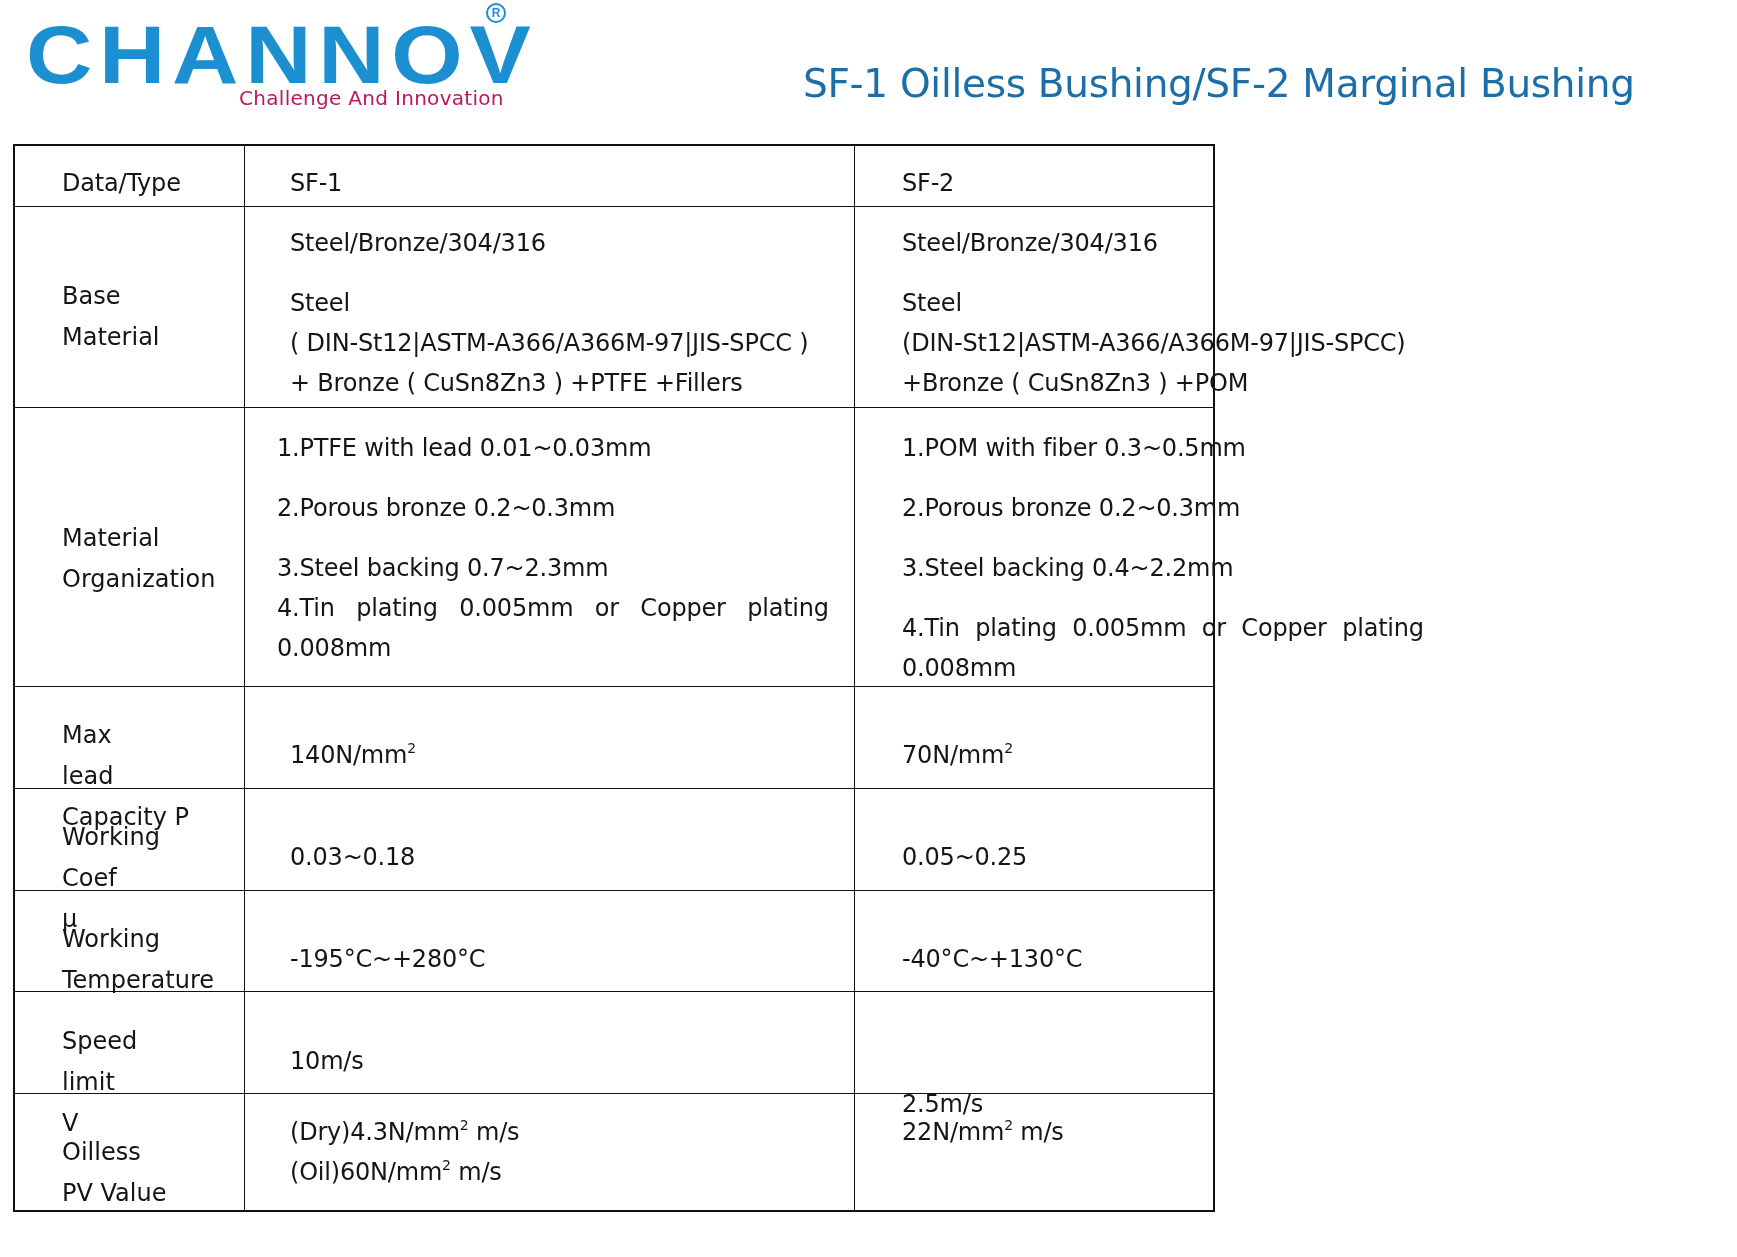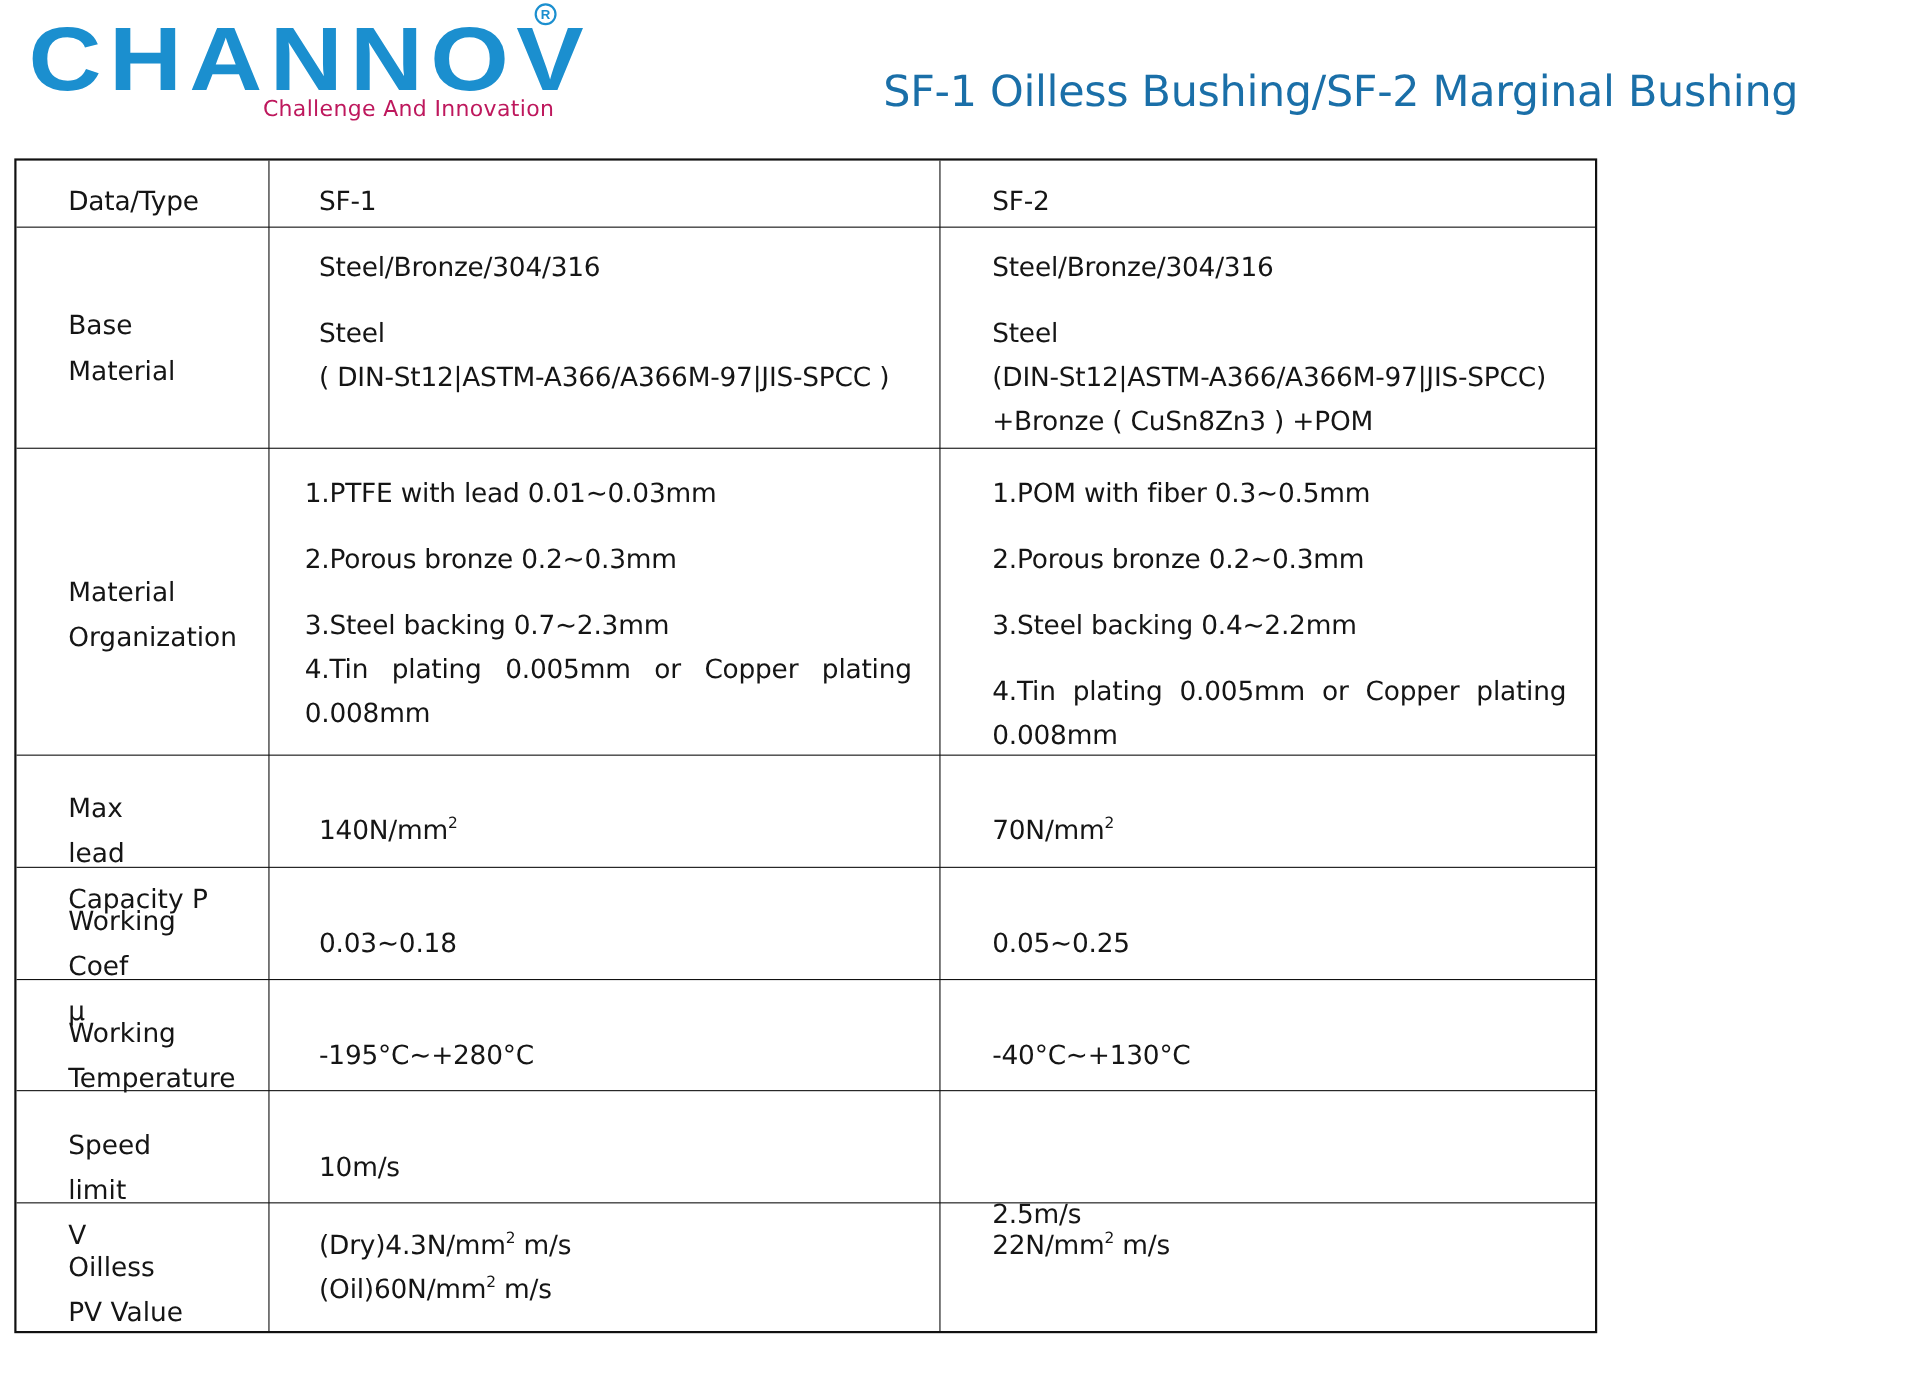--- a/index.html
+++ b/index.html
@@ -10,21 +10,21 @@
   
   #logo-word { left:26px; top:14px; font-family:"Liberation Sans", sans-serif; font-weight:bold;
     font-size:82px; line-height:82px; letter-spacing:6px; color:#1b8fcf; transform:scaleX(1.12); transform-origin:left top; white-space:nowrap; }
   #logo-reg { left:486px; top:3px; width:16px; height:16px; border:2px solid #1b8fcf; border-radius:50%;
     color:#1b8fcf; font-family:"Liberation Sans", sans-serif; font-weight:bold; font-size:12px; line-height:16px; text-align:center; }
   #logo-tagline { left:239px; top:86px; font-family:"DejaVu Sans", sans-serif; font-size:20px; color:#be185d; letter-spacing:0.3px; white-space:nowrap; }
 
   #doc-title { left:803px; top:61px; font-family:"DejaVu Sans", sans-serif; font-size:39px; color:#1a6fa8; white-space:nowrap; letter-spacing:-0.3px; }
 
   
-  #spec-table { left:13px; top:144px; width:1439px; height:1068px; border:2px solid #111; box-sizing:border-box; }
+  #spec-table { left:13px; top:144px; width:1202px; height:1068px; border:2px solid #111; box-sizing:border-box; }
   .hline { position:absolute; left:0; right:0; height:0; border-top:1.5px solid #111; }
   .vline { position:absolute; top:0; bottom:0; width:0; border-left:1.5px solid #111; }
 
   .cell { position:absolute; font-size:24px; line-height:40px; white-space:nowrap; color:#151515; letter-spacing:-0.2px; }
   .label { position:absolute; font-size:24px; line-height:41px; color:#151515; width:166px; }
   .wide-just { display:flex; justify-content:space-between; width:552px; }
   sup { font-size:14px; vertical-align:10px; line-height:0; }
 </style>
 </head>
 <body>
@@ -52,20 +52,21 @@
   <div class="cell" style="left:887px; top:17px">SF-2</div>
 
   <div class="label" style="left:47px; top:130px">
     <div>Base</div>
     <div>Material</div>
   </div>
   <div class="cell" style="left:275px; top:77px">
     <div style="margin-bottom:20px">Steel/Bronze/304/316</div>
     <div>Steel</div>
     <div>( DIN-St12|ASTM-A366/A366M-97|JIS-SPCC )</div>
+    <div>+ Bronze ( CuSn8Zn3 ) +PTFE +Fillers</div>
   </div>
   <div class="cell" style="left:887px; top:77px">
     <div style="margin-bottom:20px">Steel/Bronze/304/316</div>
     <div>Steel</div>
     <div>(DIN-St12|ASTM-A366/A366M-97|JIS-SPCC)</div>
     <div>+Bronze ( CuSn8Zn3 ) +POM</div>
   </div>
 
   <div class="label" style="left:47px; top:372px">
     <div>Material</div>

